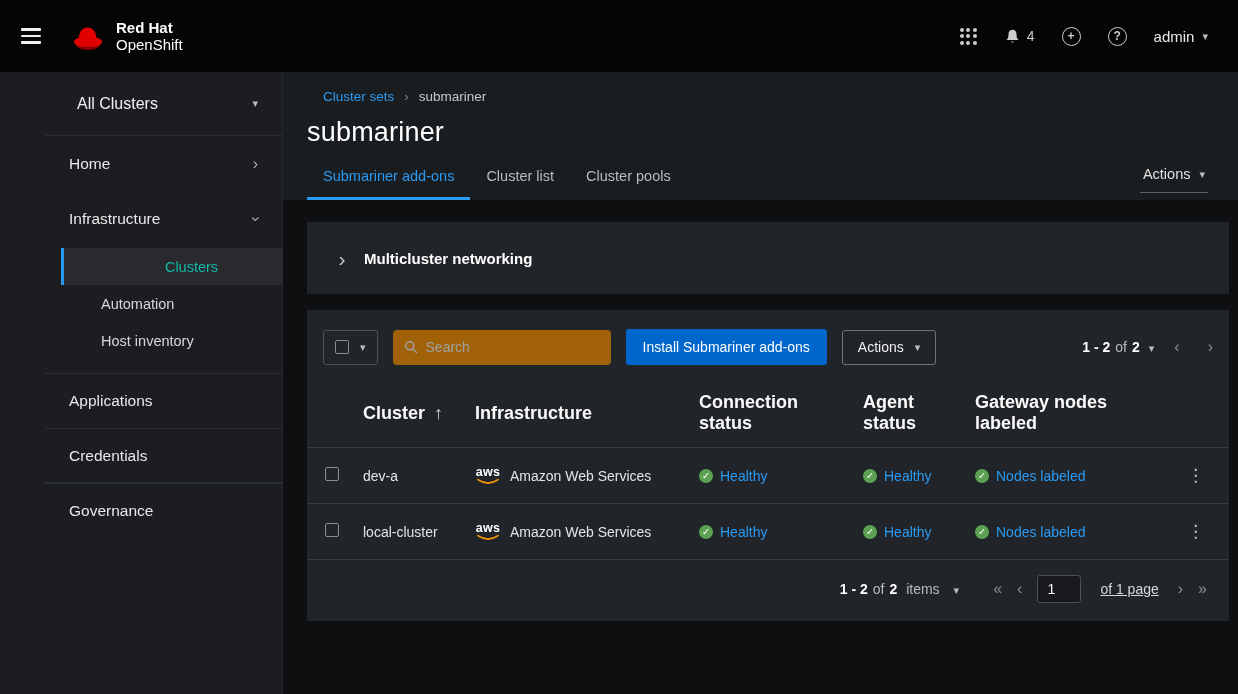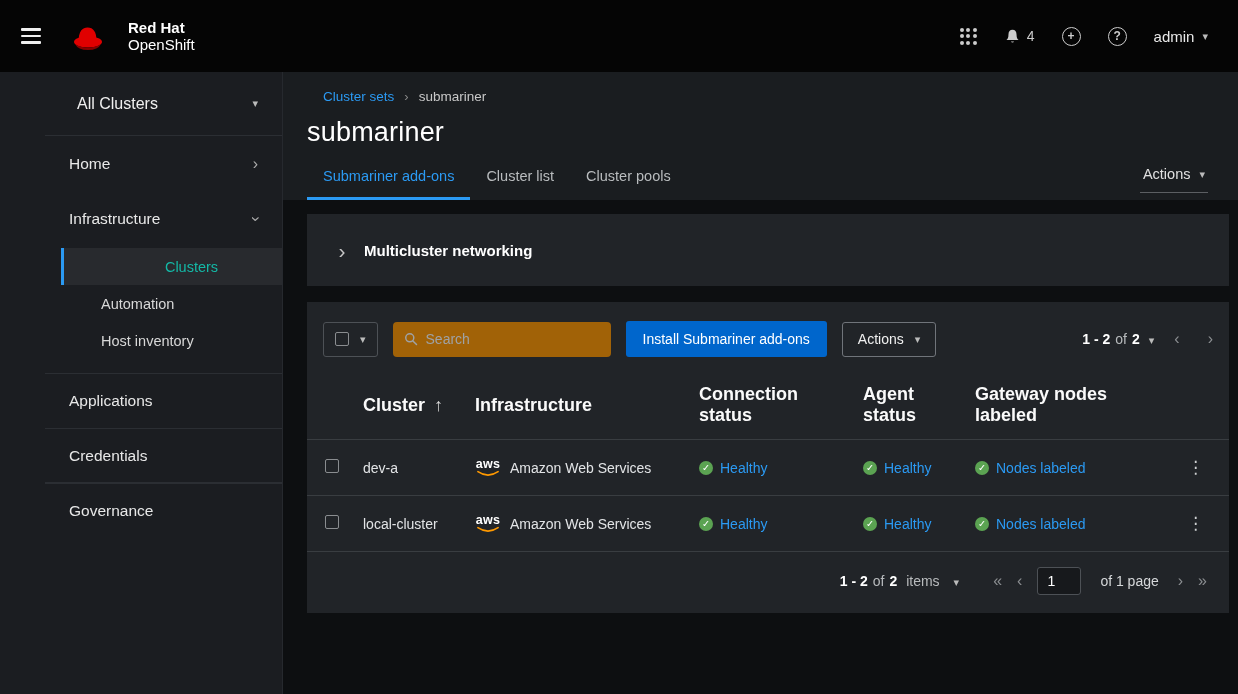--- a/index.html
+++ b/index.html
@@ -13,21 +13,21 @@
     font-family:"Liberation Sans","DejaVu Sans",sans-serif;
     background:#0d0f11;color:#e0e0e0;font-size:14px;
   }
   button{background:none;border:none;color:inherit;font:inherit;cursor:pointer;padding:0;}
   a{text-decoration:none;cursor:pointer;}
 
   
   .masthead{position:absolute;top:0;left:0;width:1238px;height:72px;background:#050505;display:flex;align-items:center;z-index:30;}
   .nav-toggle{margin-left:21px;display:flex;flex-direction:column;gap:4px;width:20px;}
   .nav-toggle i{display:block;height:2.5px;background:#f0f0f0;border-radius:1px;}
-  .brand{display:flex;align-items:center;margin-left:27px;gap:20px;}
+  .brand{display:flex;align-items:center;margin-left:27px;gap:8px;}
   .brand-text{display:flex;flex-direction:column;line-height:1.15;color:#fff;font-size:15px;}
   .brand-text .b1{font-weight:700;}
   .mast-right{margin-left:auto;display:flex;align-items:center;gap:27px;padding-right:30px;}
   .mast-icon-btn{display:flex;align-items:center;color:#ccc;}
   .grid-icon{display:grid;grid-template-columns:repeat(3,4px);gap:2.5px;}
   .grid-icon i{width:4px;height:4px;background:#ccc;border-radius:50%;}
   .bell-badge{display:flex;align-items:center;gap:6px;color:#ccc;font-size:14px;}
   .ring-icon{width:19px;height:19px;border:1.5px solid #ccc;border-radius:50%;display:flex;align-items:center;justify-content:center;font-size:12px;color:#ccc;font-weight:700;line-height:1;}
   .user-menu{display:flex;align-items:center;gap:8px;color:#e8e8e8;font-size:15px;}
   .caret{font-size:11px;color:#bbb;line-height:1;}
@@ -38,21 +38,21 @@
   .nav-item{height:55px;display:flex;align-items:center;justify-content:space-between;padding:0 24px;font-size:15.5px;color:#e8e8e8;cursor:pointer;}
   .chev{font-size:16px;color:#aaa;line-height:1;}
   .chev.down{display:inline-block;transform:rotate(90deg);}
   .nav-sub{padding:2px 0 14px 16px;}
   .nav-sub-item{height:37px;display:flex;align-items:center;padding-left:37px;font-size:14.5px;color:#d8d8d8;border-left:3px solid transparent;cursor:pointer;}
   .nav-sub-item.active{border-left-color:var(--accent);background:rgba(255,255,255,0.06);color:#14b8a6;justify-content:center;}
   .sep{border-top:1px solid #2b2e33;}
   .sep-bottom{border-bottom:1px solid #2b2e33;}
 
   
-  .main{position:absolute;top:72px;left:283px;width:955px;height:622px;display:flex;flex-direction:column;}
+  .main{position:absolute;top:72px;left:283px;width:955px;height:622px;display:flex;flex-direction:column;gap:8px;}
   .page-header{background:#1a1d20;padding:17px 24px 0 24px;}
   .breadcrumb{margin-left:16px;font-size:13.5px;display:flex;gap:10px;align-items:center;}
   .breadcrumb a{color:var(--link);}
   .breadcrumb .sep-ico{color:#888;font-size:13px;border:none;}
   .breadcrumb .current{color:#c8c8c8;}
   .page-title{margin-top:13px;font-size:27px;font-weight:500;color:#fff;letter-spacing:.2px;}
   .tabs-row{display:flex;align-items:flex-end;margin-top:12px;}
   .tab{padding:8px 16px 13px;font-size:14.5px;color:#b9bcbe;border-bottom:3px solid transparent;}
   .tab.active{color:var(--accent);border-bottom-color:var(--accent);}
   .page-actions{margin-left:auto;display:flex;align-items:center;gap:9px;color:#e0e0e0;padding:0 3px 10px;border-bottom:1px solid #5b5e62;margin-bottom:7px;margin-right:6px;font-size:14.5px;}
@@ -100,21 +100,21 @@
   .aws-smile{width:22px;height:7px;margin-top:0;}
   .aws-smile path{stroke:var(--aws-orange);stroke-width:1.8;fill:none;stroke-linecap:round;}
   .kebab{color:#cfd1d3;font-size:17px;padding:2px 7px;}
 
   
   .table-footer{display:flex;align-items:center;justify-content:flex-end;padding:15px 22px 18px;font-size:14px;color:#b8bbbd;}
   .table-footer .caret{margin-left:9px;}
   .tf-nav{display:flex;align-items:center;gap:15px;margin-left:34px;}
   .tf-arrow{color:#8a8d90;font-size:16px;line-height:1;}
   .page-input{width:44px;height:28px;background:#17191c;border:1px solid #4d5156;border-radius:3px;color:#fff;padding:0 9px;font-size:14px;outline:none;}
-  .page-of{color:#d6d8da;margin:0 4px;}
+  .page-of{color:#d6d8da;margin:0 4px;text-decoration:underline;}
 </style>
 </head>
 <body>
 
 <header class="masthead">
   <button class="nav-toggle">
       <i></i>
       <i></i>
       <i></i>
     </button>

